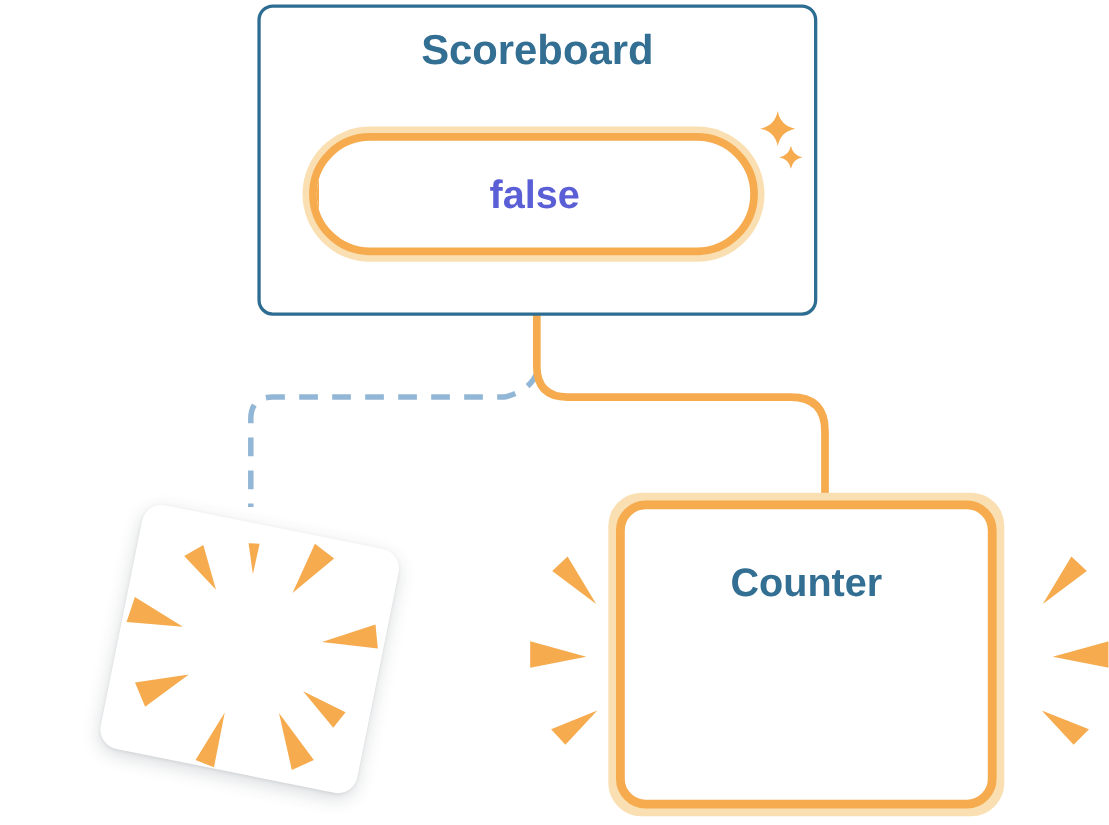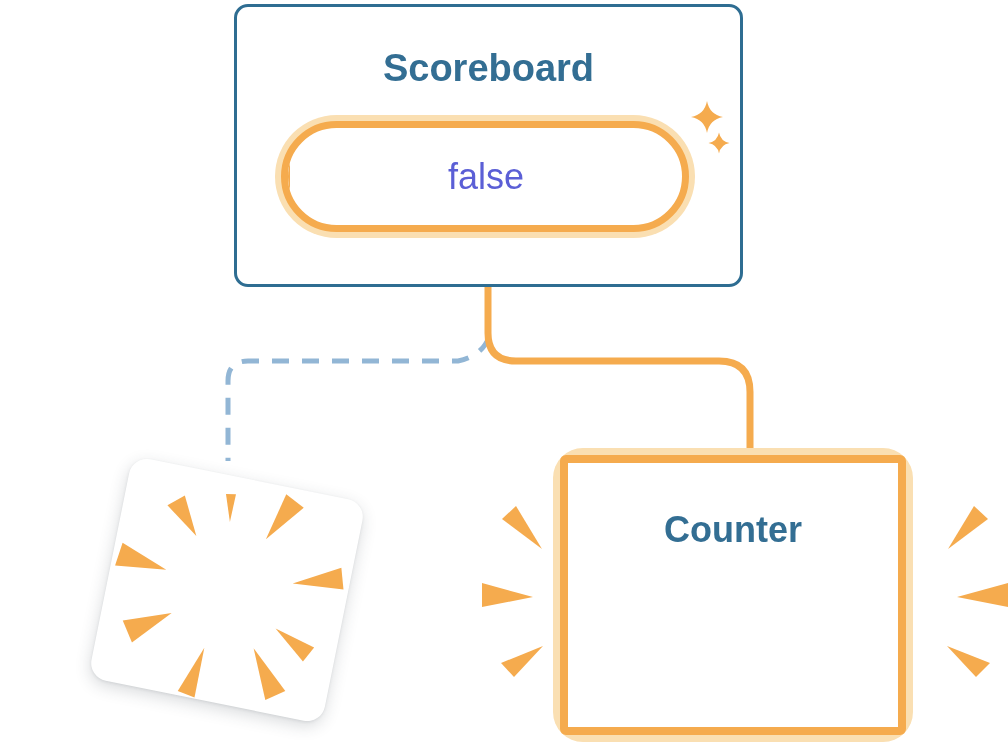--- a/index.html
+++ b/index.html
@@ -27,43 +27,43 @@
   .poof polygon{fill:var(--orange);}
   
   .wires{position:absolute;left:0;top:0;width:1008px;height:750px;z-index:2;pointer-events:none;}
   .wires .dashed{fill:none;stroke:var(--dash-blue);stroke-width:5;stroke-dasharray:17 13;}
   .wires .solid{fill:none;stroke:var(--orange);stroke-width:7;}
   .wires polygon{fill:var(--orange);}
   
   .card{box-sizing:border-box;position:absolute;background:#fff;z-index:3;}
   .scoreboard{left:234px;top:4px;width:509px;height:283px;border:3px solid var(--border-blue);border-radius:14px;}
   .card-title{color:var(--title-blue);font-weight:bold;text-align:center;}
-  .scoreboard .card-title{margin-top:41px;font-size:38px;line-height:1.1;}
+  .scoreboard .card-title{margin-top:19px;font-size:38px;line-height:1.1;}
   .pill-outer{
     position:absolute;left:38px;top:108px;width:420px;height:123px;box-sizing:border-box;
     background:var(--orange-glow);border-radius:70px;padding:6px;
   }
   .pill-inner{
     height:100%;box-sizing:border-box;background:#fff;border:7px solid var(--orange);
     border-radius:60px;display:flex;overflow:hidden;
   }
   .seg{display:flex;align-items:center;justify-content:center;color:var(--purple);font-size:36px;}
   .pill-inner .seg-key{flex:0 0 248px;}
-  .pill-inner .seg-val{flex:1 1 auto;border-left:2px solid var(--orange);font-weight:normal;text-align:center;}
+  .pill-inner .seg-val{flex:1 1 auto;border-left:2px solid var(--orange);font-weight:bold;text-align:center;}
   
   .sparkles{position:absolute;left:676px;top:92px;width:64px;height:66px;z-index:4;}
   .sparkles path{fill:var(--orange);}
   
   .counter{
     left:553px;top:448px;width:360px;height:294px;box-sizing:border-box;
     background:var(--orange-glow);border-radius:30px;padding:7px;
   }
   .counter-inner{
     height:100%;box-sizing:border-box;background:#fff;border:8px solid var(--orange);
-    border-radius:6px;position:relative;
+    border-radius:27px;position:relative;
   }
   .counter .card-title{margin-top:47px;font-size:36px;line-height:1.1;}
   .counter-pill{
     position:absolute;left:42px;top:120px;width:273px;height:102px;box-sizing:border-box;
     border:2px solid var(--purple);border-radius:52px;display:flex;overflow:hidden;background:#fff;
   }
   .counter-pill .seg-key{flex:0 0 174px;}
   .counter-pill .seg-val{flex:1 1 auto;border-left:2px solid var(--purple);font-weight:normal;}
 </style>
 </head>

